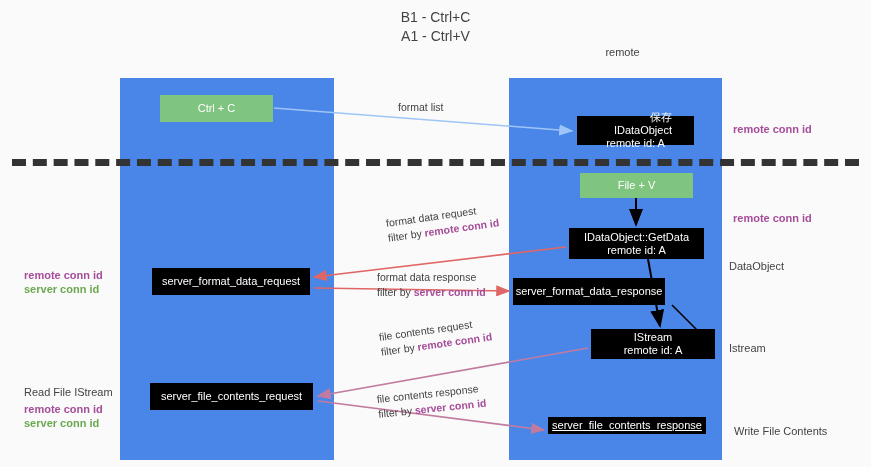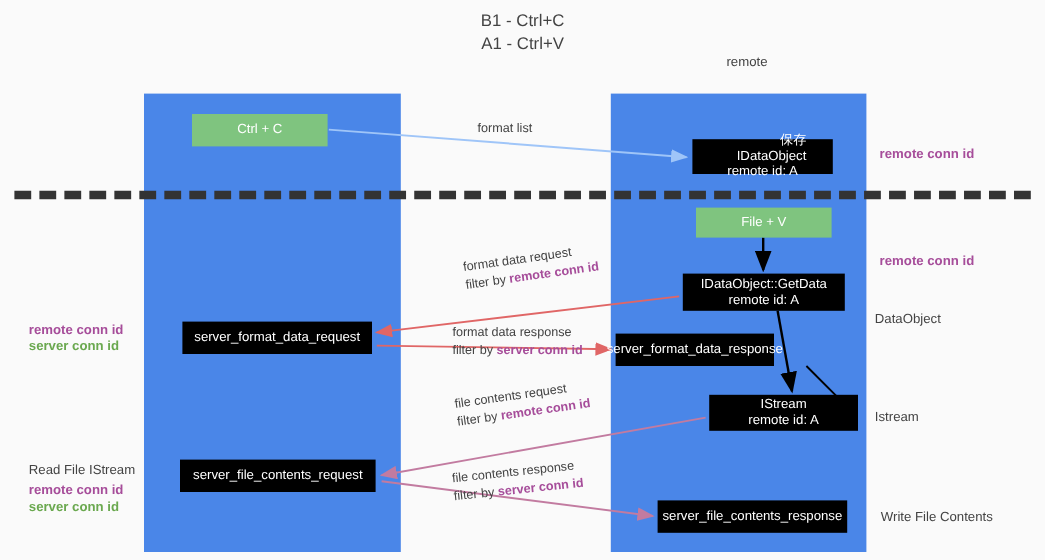--- a/index.html
+++ b/index.html
@@ -48,24 +48,24 @@
   .node .sub{display:block;}
   .green{background:#7fc47f;}
   .orange{background:#fbb council;}
   .orange{background:#000000;}
 
   #n-ctrlc{left:160px;top:95px;width:113px;height:27px;}
   #n-idataobject{left:577px;top:116px;width:117px;height:29px;}
   #n-ctrlv{left:580px;top:173px;width:113px;height:25px;}
   #n-getdata{left:569px;top:228px;width:135px;height:31px;}
   #n-fmtreq{left:152px;top:268px;width:158px;height:27px;}
-  #n-fmtresp{left:513px;top:278px;width:132px;height:27px;}
+  #n-fmtresp{left:513px;top:278px;width:152px;height:27px;}
   #n-istream{left:591px;top:329px;width:124px;height:30px;}
   #n-filereq{left:150px;top:383px;width:163px;height:27px;}
-  #n-fileresp{left:548px;top:417px;width:158px;height:27px;}
+  #n-fileresp{left:548px;top:417px;width:158px;height:17px;text-decoration:underline;}
 
   
   .side{position:absolute;font-size:11px;line-height:14px;color:#434343;}
   .purple{color:#a64d9a;font-weight:bold;}
   .green-t{color:#6aa84f;font-weight:bold;}
 
   #s-remote1{left:733px;top:122px;}
   #s-remote2{left:733px;top:211px;}
   #s-dataobject{left:729px;top:236px;margin-top:23px;}
   #s-istream{left:729px;top:341px;}

